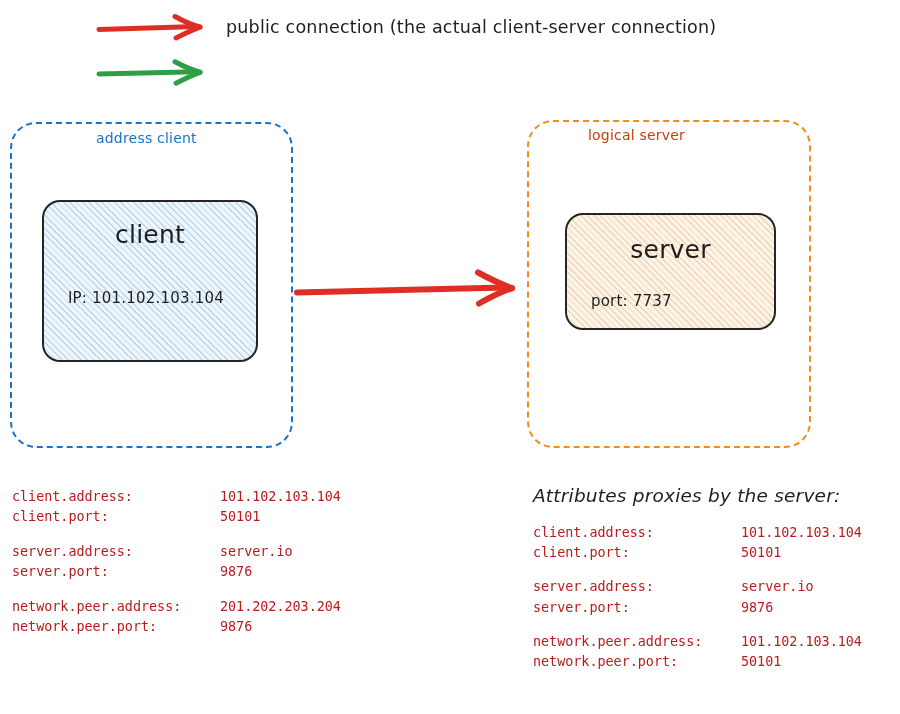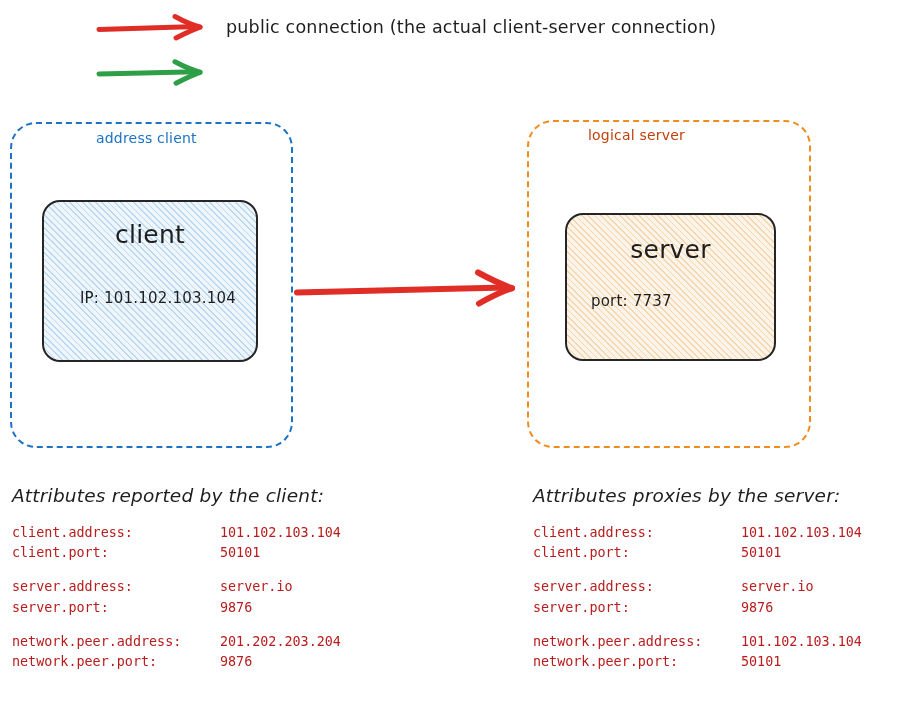--- a/index.html
+++ b/index.html
@@ -102,21 +102,21 @@
     background-image: repeating-linear-gradient(
       45deg,
       rgba(120, 175, 225, 0.00) 0px,
       rgba(120, 175, 225, 0.00) 3.3px,
       rgba(120, 175, 225, 0.42) 3.3px,
       rgba(120, 175, 225, 0.42) 4.5px
     );
   }
   #server-node {
     left: 565px; top: 213px;
-    width: 211px; height: 148px;
+    width: 211px; height: 117px;
     background-color: #fdf4e9;
     background-image: repeating-linear-gradient(
       45deg,
       rgba(232, 170, 90, 0.00) 0px,
       rgba(232, 170, 90, 0.00) 3.3px,
       rgba(232, 170, 90, 0.40) 3.3px,
       rgba(232, 170, 90, 0.40) 4.5px
     );
     text-decoration: underline;
   }
@@ -137,21 +137,21 @@
   #client-node .node-title { top: 20px; }
   #server-node .node-title { top: 22px; }
 
   .node-props {
     position: absolute;
     font-size: 15px;
     line-height: 1.42;
     color: #1e1e1e;
     white-space: nowrap;
   }
-  #client-node .node-props { left: 36px; top: 86px; }
+  #client-node .node-props { left: 24px; top: 86px; }
   #server-node .node-props { left: 24px; top: 76px; }
 
   
   #main-arrow {
     position: absolute;
     left: 292px; top: 264px;
     width: 230px; height: 52px;
   }
 
   
@@ -230,21 +230,20 @@
     </div>
   </div>
 
   <svg id="main-arrow" viewBox="0 0 230 52">
     <path d="M5 28.5 C 60 27.0, 140 25.2, 214 23.6" stroke="#e02e26" stroke-width="6" stroke-linecap="round" fill="none"></path>
     <path d="M186 8.5 C 198 15.0, 209 20.4, 220 24.0" stroke="#e02e26" stroke-width="6" stroke-linecap="round" fill="none"></path>
     <path d="M187 39.5 C 199 32.8, 210 27.2, 220 24.3" stroke="#e02e26" stroke-width="6" stroke-linecap="round" fill="none"></path>
   </svg>
 
   <div class="attr-block" id="client-attrs">
-    <div class="attr-heading hand">Attributes reported by the client:</div>
     <table class="attr-table">
       <tbody>
         <tr>
           <td class="attr-key">client.address:</td>
           <td class="attr-val">101.102.103.104</td>
         </tr>
         <tr>
           <td class="attr-key">client.port:</td>
           <td class="attr-val">50101</td>
         </tr>

